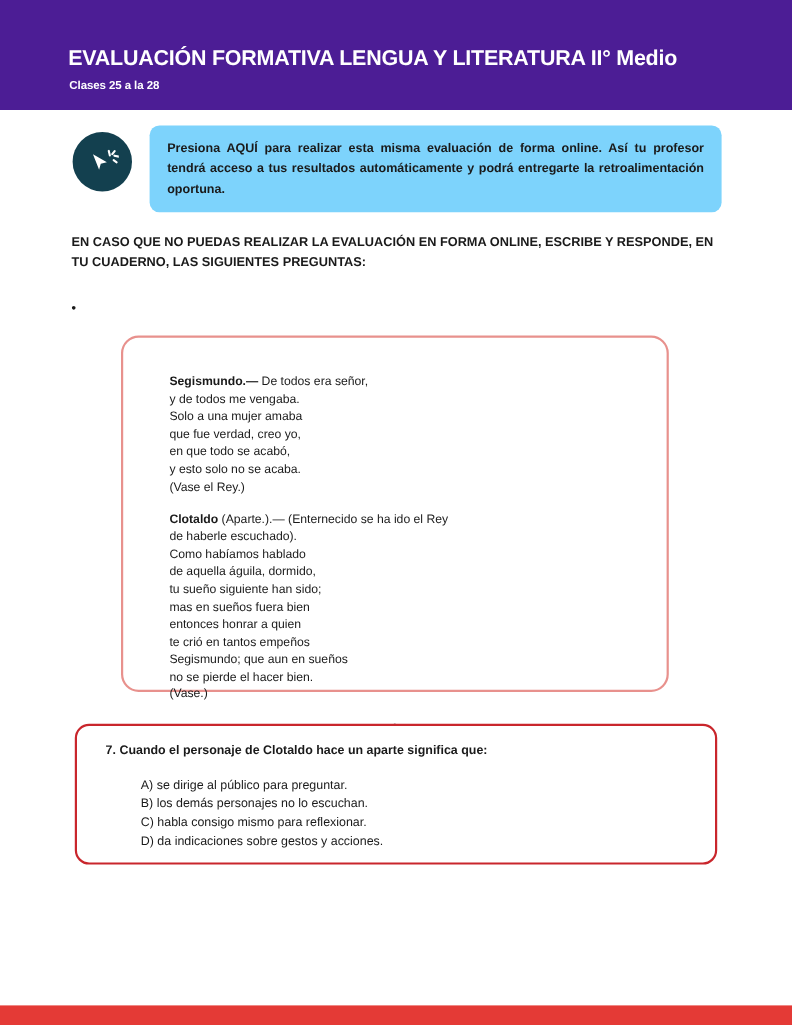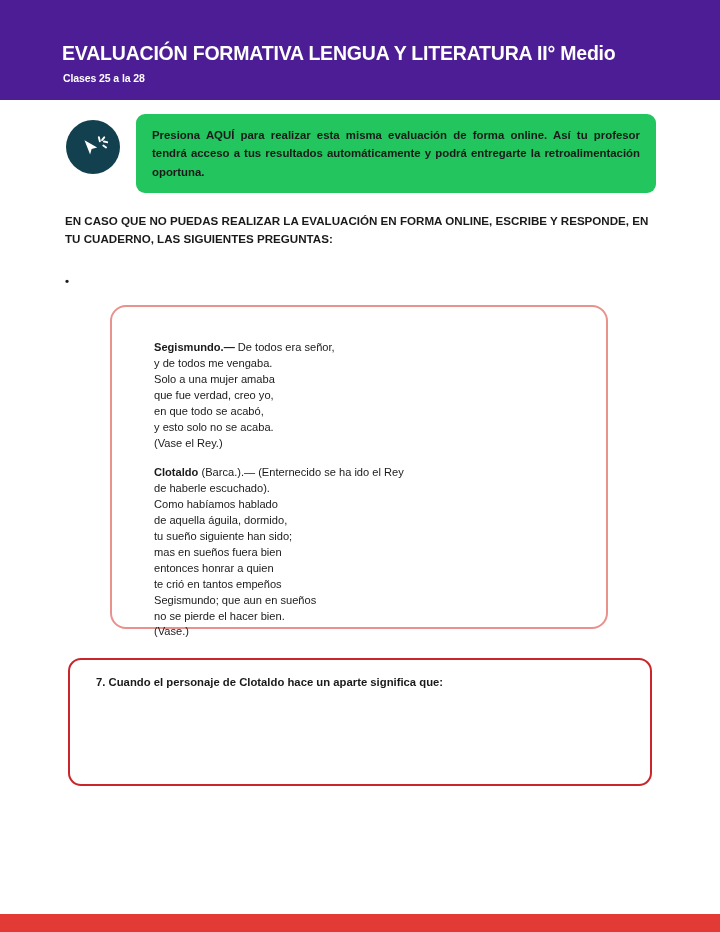--- a/index.html
+++ b/index.html
@@ -67,21 +67,21 @@
     align-items: center;
     justify-content: center;
   }
   .callout-icon svg { display: block; }
   .callout-box {
     position: absolute;
     left: 72px;
     top: 0;
     width: 520px;
     min-height: 72px;
-    background: #22c55e;
+    background: #7dd3fc;
     border-radius: 9px;
     padding: 12px 16px 12px 16px;
   }
   .callout-text {
     font-size: 11.4px;
     font-weight: bold;
     line-height: 1.62;
     color: #1a1a1a;
     text-align: justify;
     text-justify: inter-word;
@@ -223,21 +223,21 @@
       <span class="speaker">Segismundo.—</span><span> De todos era señor,</span><br>
       <span> y de todos me vengaba.</span><br>
       <span>Solo a una mujer amaba</span><br>
       <span>que fue verdad, creo yo,</span><br>
       <span>en que todo se acabó,</span><br>
       <span>y esto solo no se acaba.</span><br>
       <span>(Vase el Rey.)</span>
     </div>
 
     <div class="stanza">
-      <span class="speaker">Clotaldo</span><span> (Barca.).—</span><span> (Enternecido se ha ido el Rey</span><br>
+      <span class="speaker">Clotaldo</span><span> (Aparte.).—</span><span> (Enternecido se ha ido el Rey</span><br>
       <span>de haberle escuchado).</span><br>
       <span>Como habíamos hablado</span><br>
       <span>de aquella águila, dormido,</span><br>
       <span>tu sueño siguiente han sido;</span><br>
       <span>mas en sueños fuera bien</span><br>
       <span>entonces honrar a quien</span><br>
       <span>te crió en tantos empeños</span><br>
       <span>Segismundo; que aun en sueños</span><br>
       <span>no se pierde el hacer bien.</span><br>
       <span>(Vase.)</span>
@@ -246,16 +246,22 @@
     <div class="attribution">
       <span>Calderón de la Barca, </span><span class="work">La vida es sueño</span><span>.</span>
     </div>
 
   </div>
 </div>
 
 <div class="question-box">
   <div class="question-inner">
     <div class="question-prompt">7. Cuando el personaje de Clotaldo hace un aparte significa que:</div>
+    <div class="options">
+      <div class="option">A) se dirige al público para preguntar.</div>
+      <div class="option">B) los demás personajes no lo escuchan.</div>
+      <div class="option">C) habla consigo mismo para reflexionar.</div>
+      <div class="option">D) da indicaciones sobre gestos y acciones.</div>
+    </div>
   </div>
 </div>
 
 <div class="footer-band"></div>
 
 </body></html>

